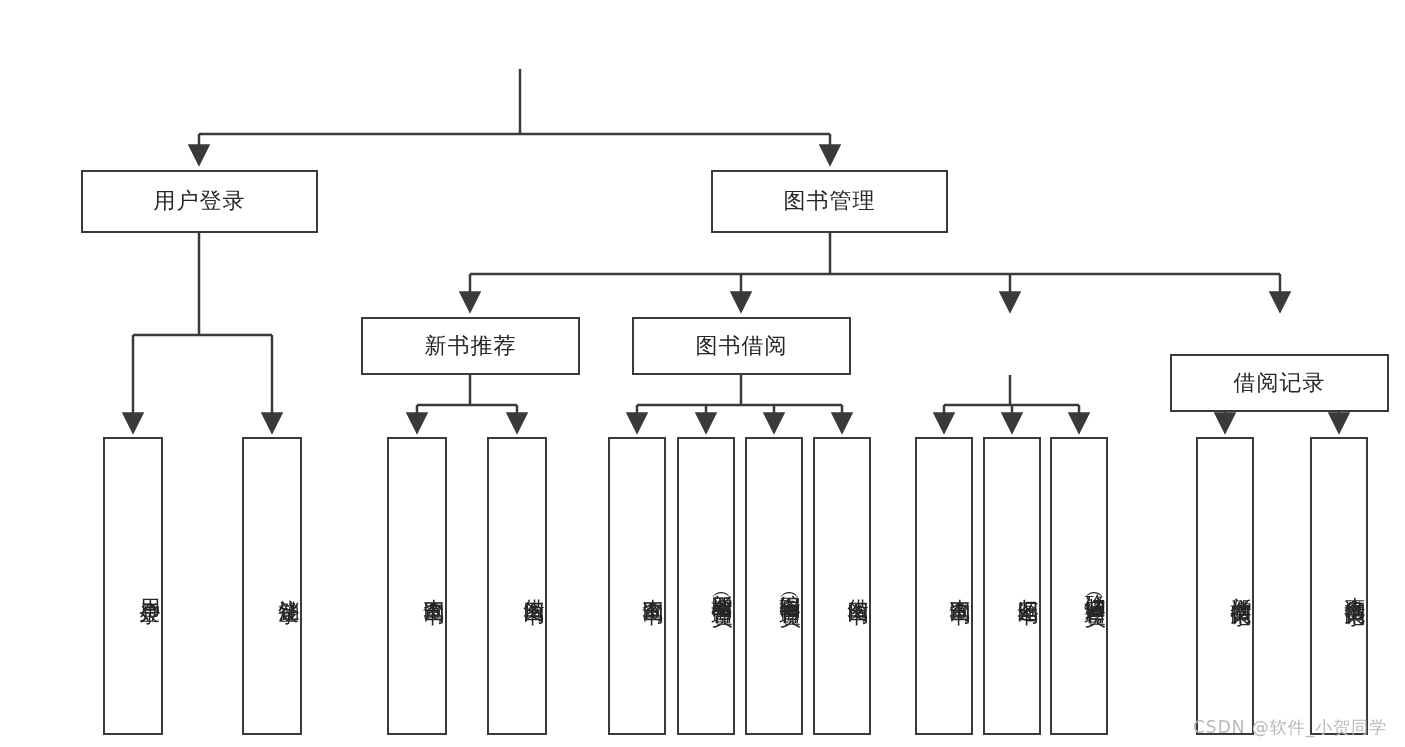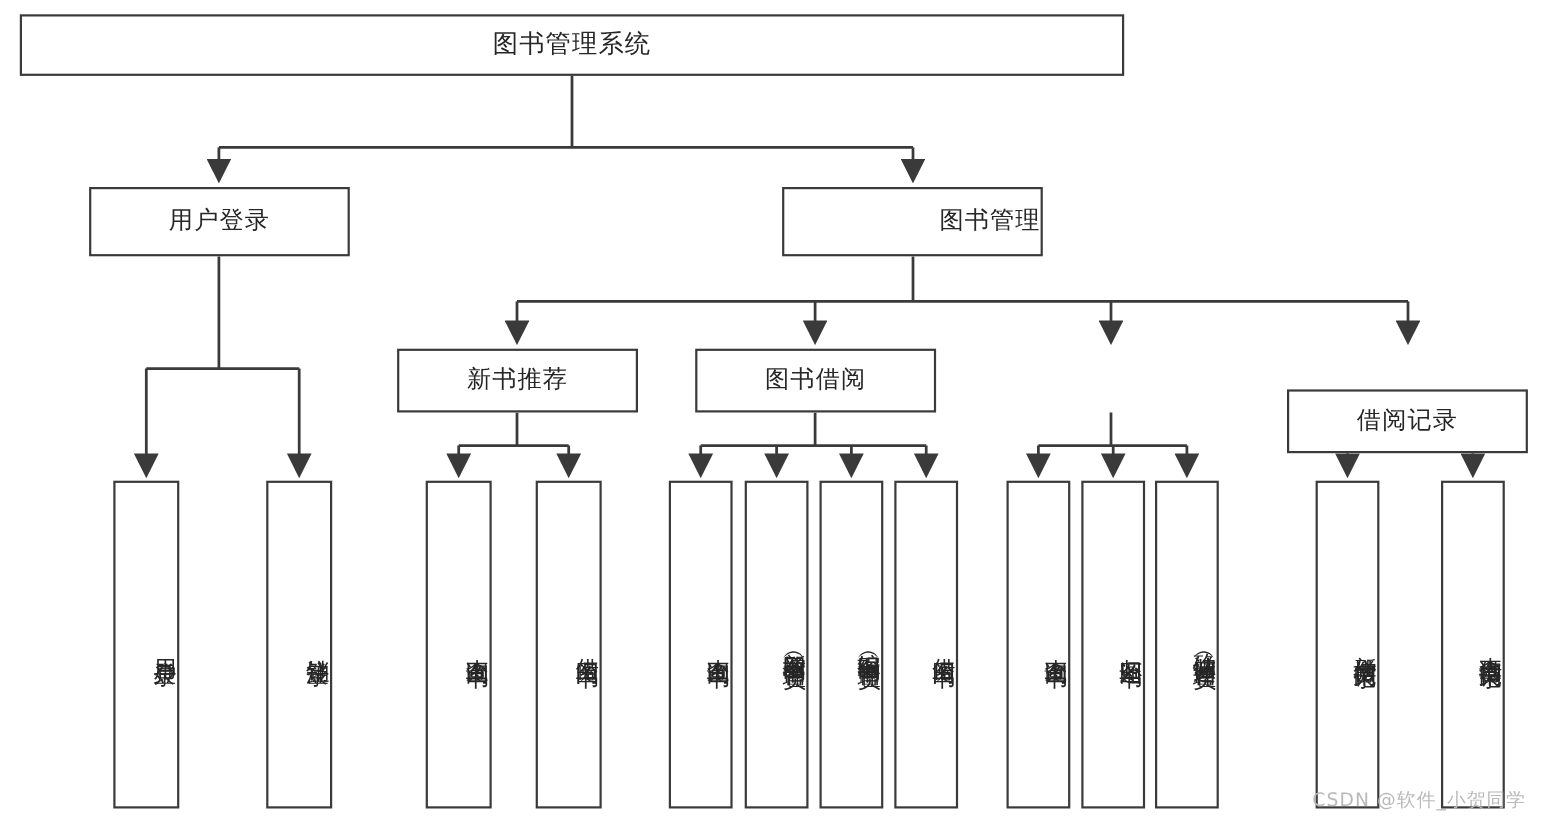--- a/index.html
+++ b/index.html
@@ -117,28 +117,25 @@
       <path d="M 1012 405 L 1012 431" marker-end="url(#arrow)"></path>
       <path d="M 1079 405 L 1079 431" marker-end="url(#arrow)"></path>
 
       <path d="M 1280 375 L 1280 405"></path>
       <path d="M 1225 405 L 1339 405"></path>
       <path d="M 1225 405 L 1225 431" marker-end="url(#arrow)"></path>
       <path d="M 1339 405 L 1339 431" marker-end="url(#arrow)"></path>
     </g>
   </svg>
 
-  <div class="node horiz root" style="left:18px; top:13px; width:1004px; height:56px;">
-    <span>图书管理系统</span>
-  </div>
 
   <div class="node horiz" style="left:81px; top:170px; width:237px; height:63px;">
     <span>用户登录</span>
   </div>
-  <div class="node horiz" style="left:711px; top:170px; width:237px; height:63px;justify-content:flex-end;">
+  <div class="node horiz" style="left:711px; top:170px; width:237px; height:63px;">
     <span>图书管理</span>
   </div>
 
   <div class="node horiz" style="left:361px; top:317px; width:219px; height:58px;">
     <span>新书推荐</span>
   </div>
   <div class="node horiz" style="left:632px; top:317px; width:219px; height:58px;">
     <span>图书借阅</span>
   </div>
   <div class="node horiz" style="left:1170px; top:317px; width:219px; height:58px;margin-top:37px;">

